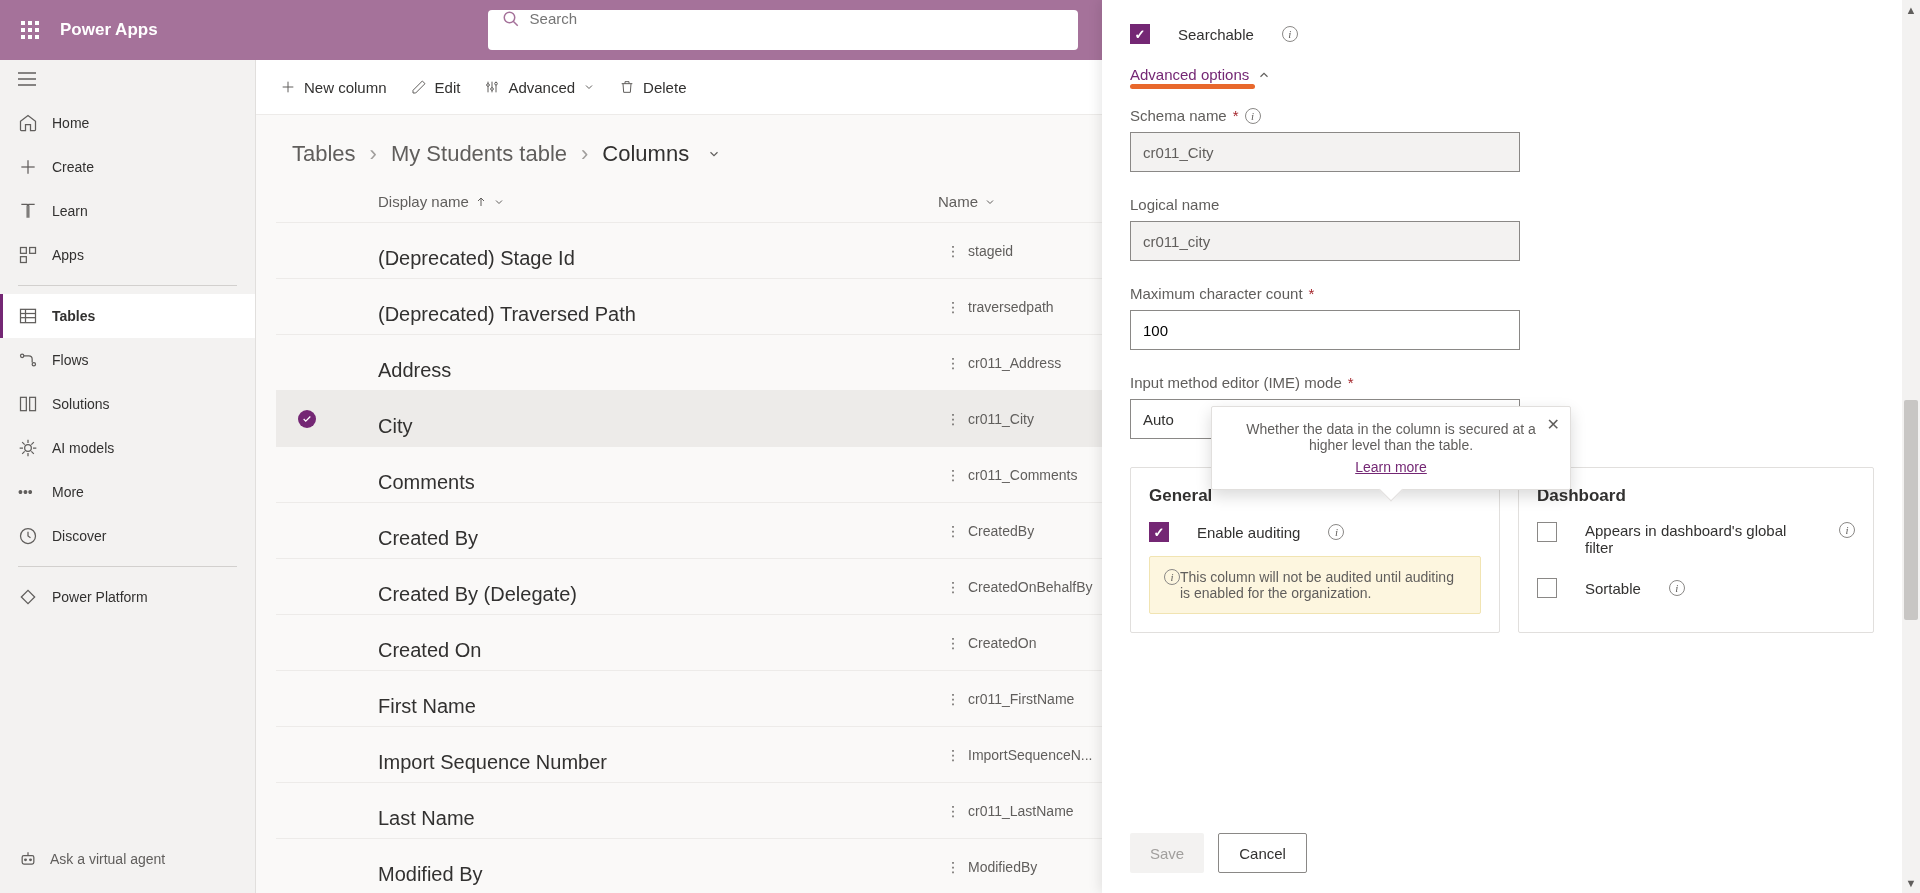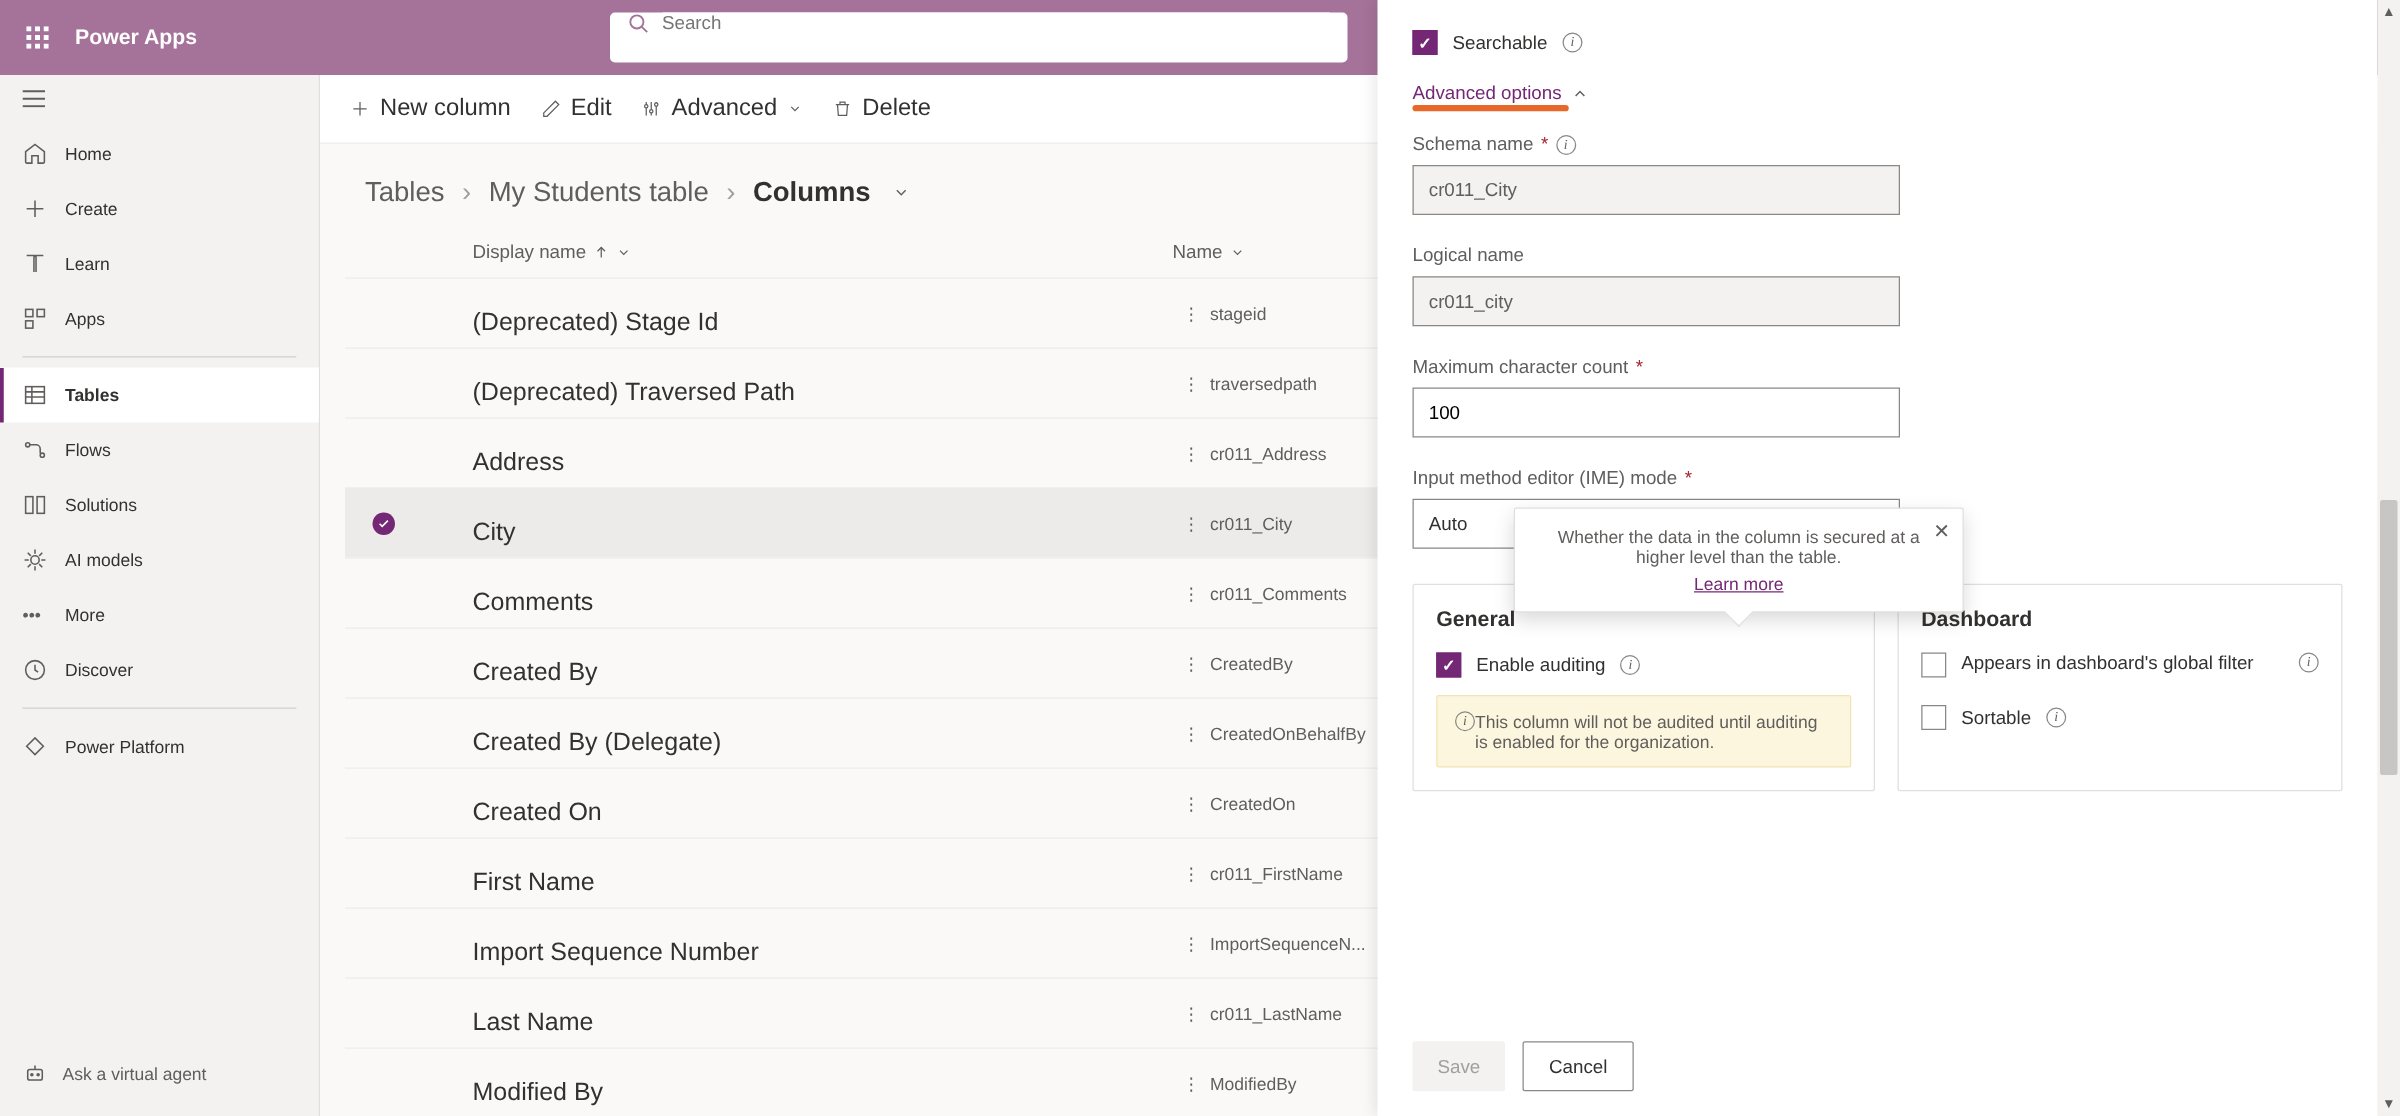--- a/index.html
+++ b/index.html
@@ -19,45 +19,45 @@
 .leftnav .nav-item { display: flex; align-items: center; padding: 12px 18px; color: #323130; cursor: pointer; }
 .leftnav .nav-item svg, .leftnav .nav-item .icon-ph { width: 20px; height: 20px; margin-right: 14px; color: #605e5c; flex-shrink:0; }
 .leftnav .nav-item.selected { background: #fff; font-weight: 600; box-shadow: inset 3px 0 0 #742774; }
 .leftnav .divider { height: 1px; background: #d2d0ce; margin: 8px 18px; }
 .leftnav .ask-agent { position: absolute; bottom: 12px; left: 0; right: 0; display: flex; align-items:center; padding: 12px 18px; color: #605e5c; }
 .leftnav .ask-agent svg { margin-right: 12px; }
 
 
 .main { position: absolute; top: 60px; left: 256px; right: 0; bottom: 0; background: #faf9f8; overflow: hidden; }
 .toolbar { height: 55px; background: #fff; border-bottom: 1px solid #edebe9; display:flex; align-items:center; padding: 0 24px; gap: 24px; }
-.toolbar .tb-btn { display:flex; align-items:center; gap: 8px; color: #323130; cursor:pointer; font-size: 19px; }
+.toolbar .tb-btn { display:flex; align-items:center; gap: 8px; color: #323130; cursor:pointer; font-size: 15px; }
 .toolbar .tb-btn svg { color: #605e5c; }
 
 .breadcrumb { padding: 26px 36px 14px; display:flex; align-items:center; gap: 14px; font-size: 22px; color: #605e5c; }
 .breadcrumb .bc-item { cursor:pointer; }
-.breadcrumb .bc-item.current { color: #323130; font-weight: 700; }
+.breadcrumb .bc-item.current { color: #323130; font-weight: 400; }
 .breadcrumb .chev { color: #a19f9d; }
 .breadcrumb .dd-chev { margin-left: 4px; }
 
 .table-area { padding: 0 20px; }
 .col-head { display:flex; align-items:center; padding: 12px 16px; color: #605e5c; font-size: 15px; }
 .col-head .dn-head { margin-left: 86px; width: 560px; display:flex; align-items:center; gap: 6px; }
 .col-head .nm-head { display:flex; align-items:center; gap:6px; }
 
 .row { display:flex; align-items:center; height: 56px; border-top: 1px solid #edebe9; padding: 0 16px; }
 .row .left-check { width: 30px; display:flex; align-items:center; justify-content:center; }
 .row .display-cell { margin-left: 56px; width: 560px; font-size: 20px; color: #323130; margin-top: 16px; }
 .row .dots { width: 30px; color: #605e5c; cursor:pointer; text-align:center; }
 .row .name-cell { font-size: 14px; color: #605e5c; }
 .row.selected { background: #edebe9; }
 .row.selected .left-check .check-badge { width: 18px; height: 18px; border-radius: 50%; background: #742774; display:flex; align-items:center; justify-content:center; }
 
 
 .panel { position: absolute; top: 0; right: 18px; width: 800px; height: 100%; background: #fff; box-shadow: -2px 0 12px rgba(0,0,0,0.1); padding: 24px 28px; overflow:hidden; }
-.panel .chk-row { display:flex; align-items:center; gap: 12px; margin-bottom: 22px; }
+.panel .chk-row { display:flex; align-items:center; gap: 28px; margin-bottom: 22px; }
 .panel .chk { width: 20px; height: 20px; border: 1px solid #8a8886; display:flex; align-items:center; justify-content:center; cursor:pointer; }
 .panel .chk.checked { background: #742774; border-color: #742774; }
 .panel .chk.checked::after { content:"✓"; color:#fff; font-size:13px; font-weight:bold; }
 .panel .label { font-size: 15px; color: #323130; }
 .panel .info { width: 16px; height: 16px; border:1px solid #8a8886; border-radius:50%; display:inline-flex; align-items:center; justify-content:center; font-size:11px; color:#605e5c; font-style:italic; font-family: Georgia, serif; cursor:default; }
 .panel .info::before { content:"i"; }
 
 .adv-opts { color: #742774; font-size: 15px; display:flex; align-items:center; gap:8px; cursor:pointer; margin-bottom: 4px; position:relative; }
 .underline-mark { position:relative; }
 .underline-mark::after { content:""; position:absolute; left:0; right:-6px; bottom:-6px; height:5px; background:#e8682c; border-radius:3px; }

